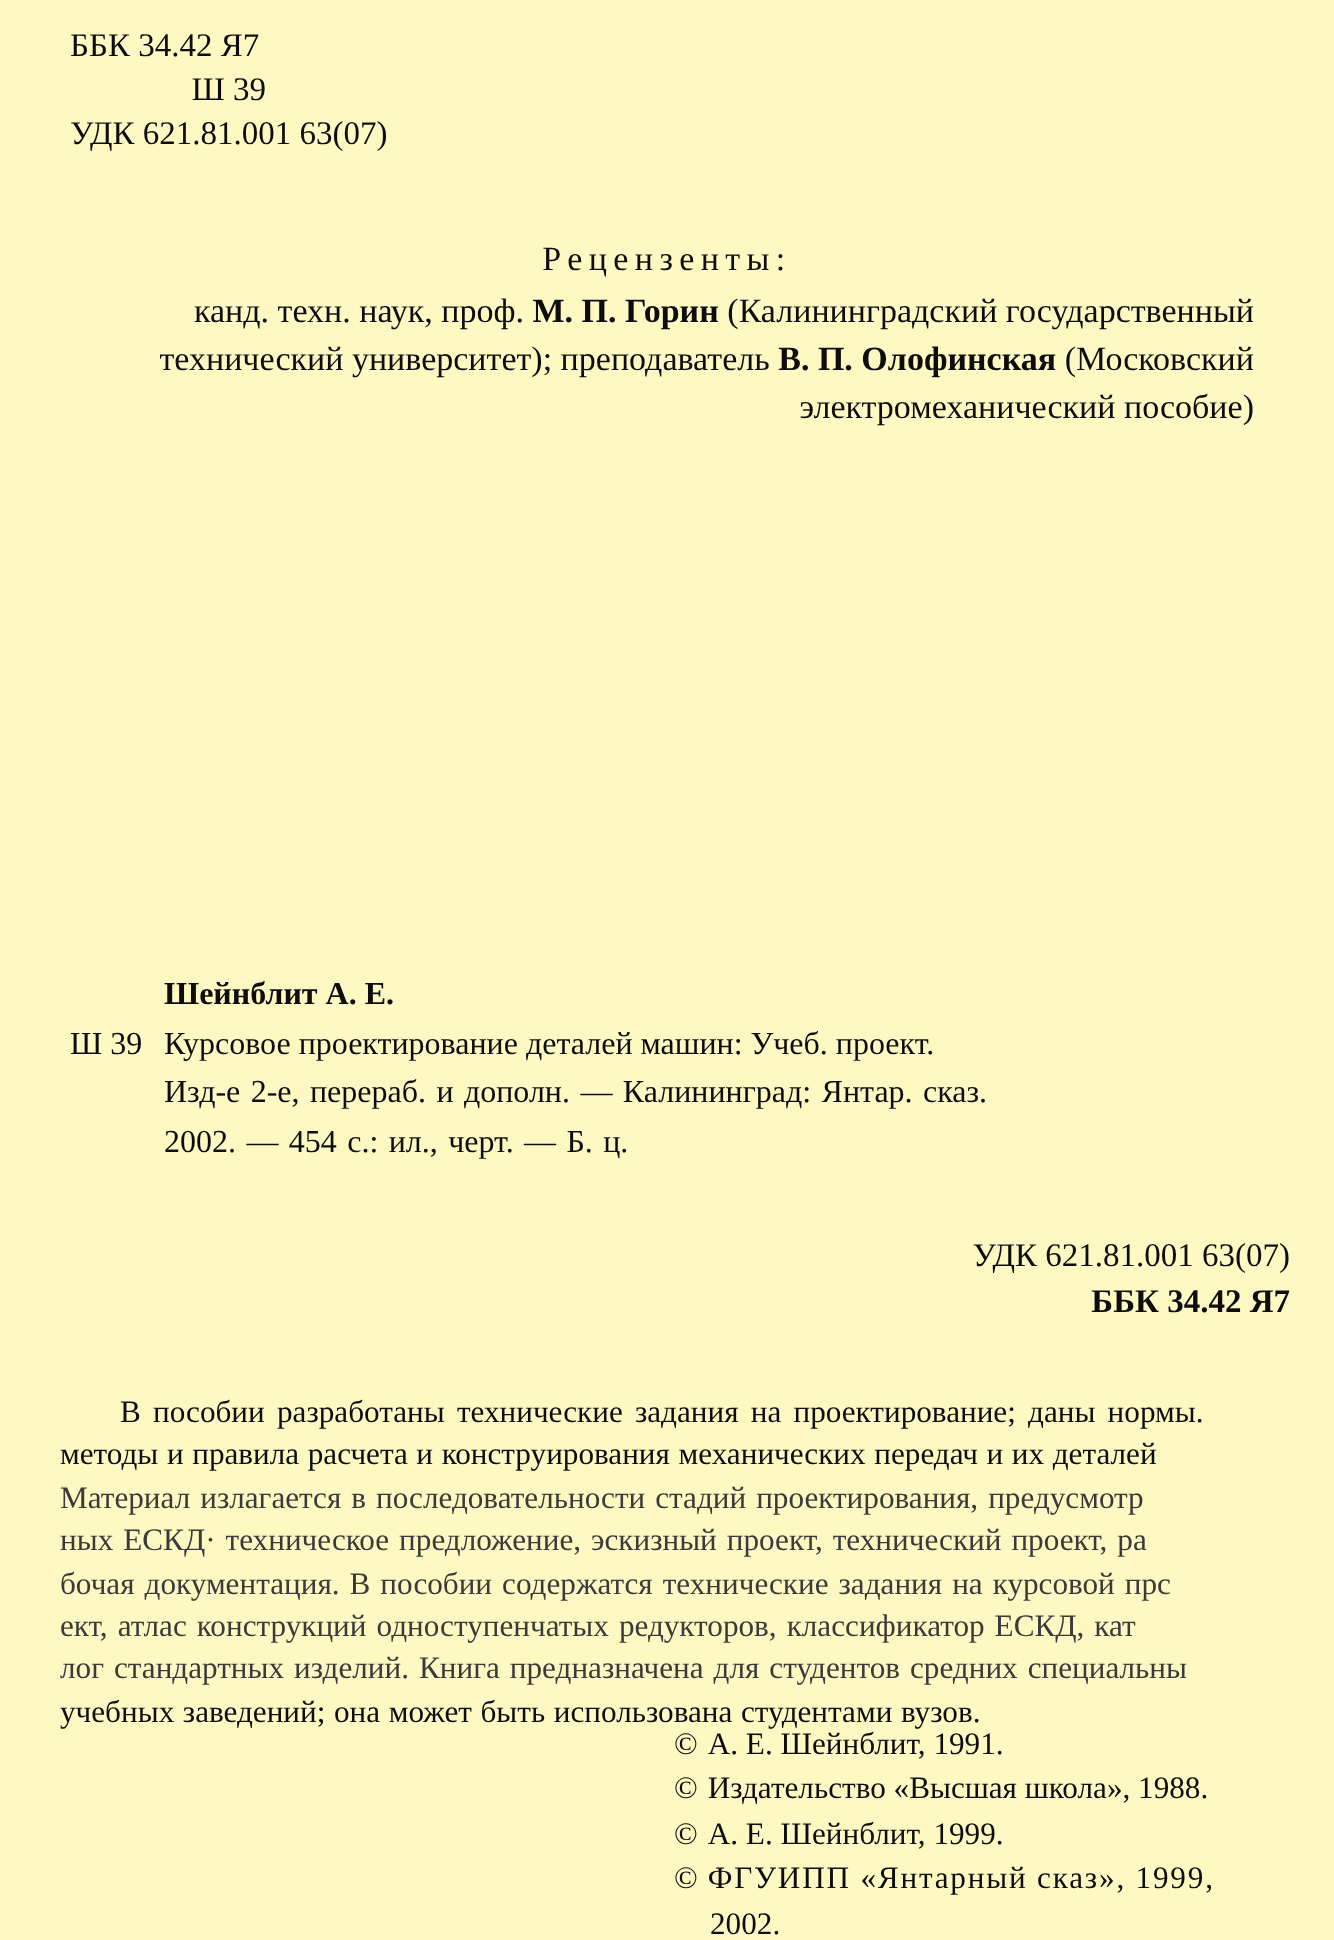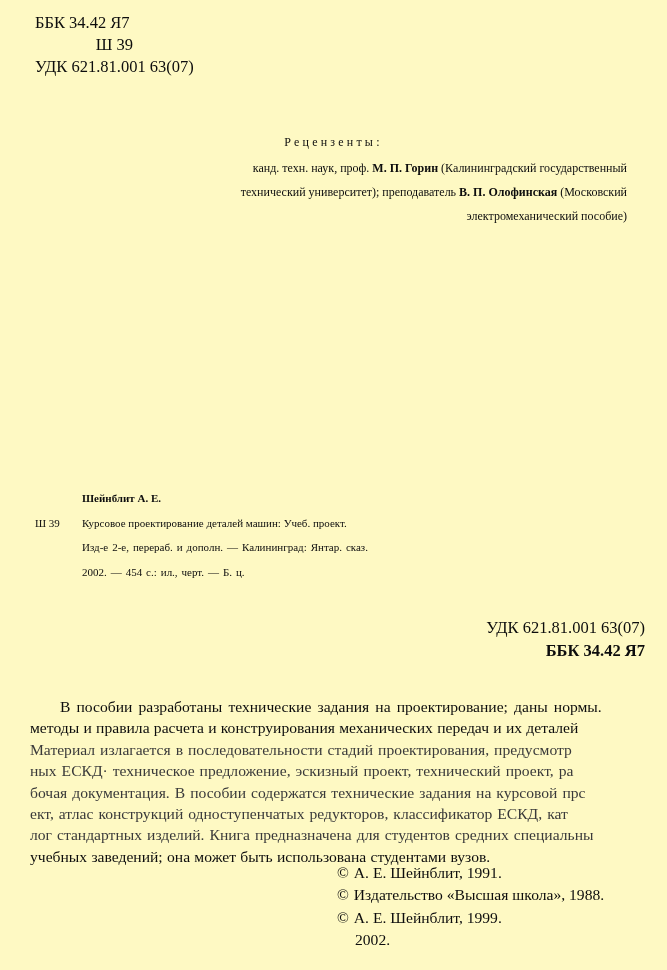--- a/index.html
+++ b/index.html
@@ -30,40 +30,39 @@
   .cls-line { display: block; }
   .cls-line.centered { text-align: center; }
 
   
   .reviewers {
     position: absolute;
     left: 40px;
     top: 118px;
     width: 587px;
     text-align: center;
-    font-size: 12px;
+    font-size: 17px;
     line-height: 24px;
-    margin-top: 12px;
   }
   .rev-heading {
     letter-spacing: 3.2px;
     display: block;
     margin-bottom: 2px;
   }
   .rev-body { display: block; text-align: right; }
   .rev-line { display: block; }
   b { font-weight: bold; }
 
   
   .biblio {
     position: absolute;
     left: 35px;
     top: 486px;
     width: 600px;
-    font-size: 11px;
+    font-size: 16px;
     line-height: 24.5px;
   }
   .biblio-author {
     margin-left: 47px;
     font-weight: bold;
     display: block;
   }
   .biblio-body {
     position: relative;
     display: block;
@@ -181,16 +180,17 @@
     <span class="ln sp2 fade">бочая документация. В пособии содержатся технические задания на курсовой прс</span>
     <span class="ln sp2 fade">ект, атлас конструкций одноступенчатых редукторов, классификатор ЕСКД, кат</span>
     <span class="ln sp2 fade">лог стандартных изделий. Книга предназначена для студентов средних специальны</span>
     <span class="ln sp3">учебных заведений; она может быть использована студентами вузов.</span>
   </div>
 
   <div class="copyright">
     <span class="cp-line"><span class="sym">©</span><span>А. Е. Шейнблит, 1991.</span></span>
     <span class="cp-line"><span class="sym">©</span><span>Издательство «Высшая школа», 1988.</span></span>
     <span class="cp-line"><span class="sym">©</span><span>А. Е. Шейнблит, 1999.</span></span>
+    <span class="cp-line"><span class="sym">©</span><span class="ls-wide">ФГУИПП «Янтарный сказ», 1999,</span></span>
     <span class="cp-cont">2002.</span>
   </div>
 
 </div>
 
 </body></html>

